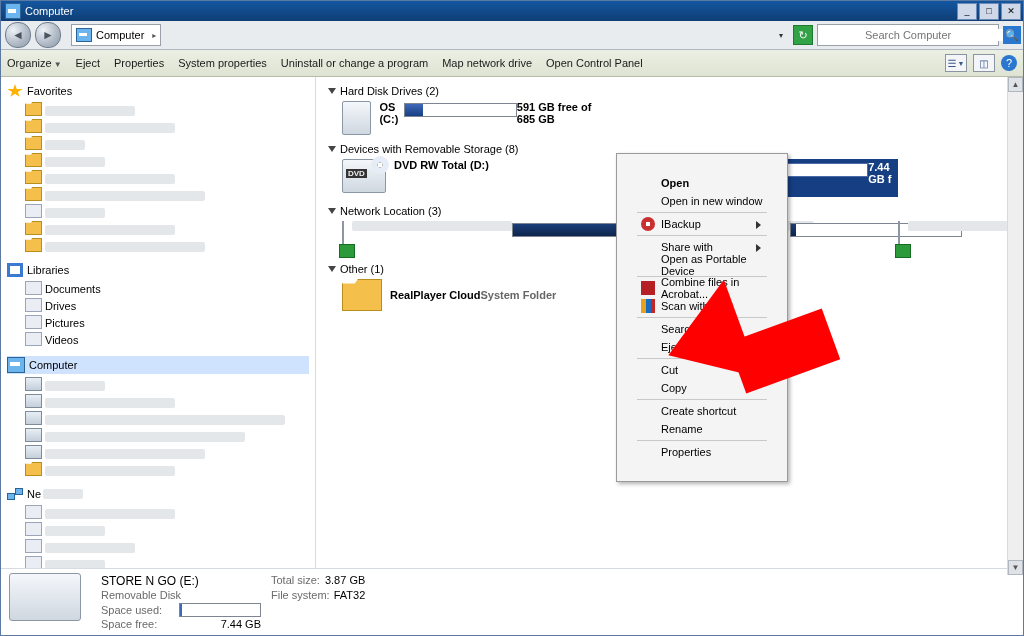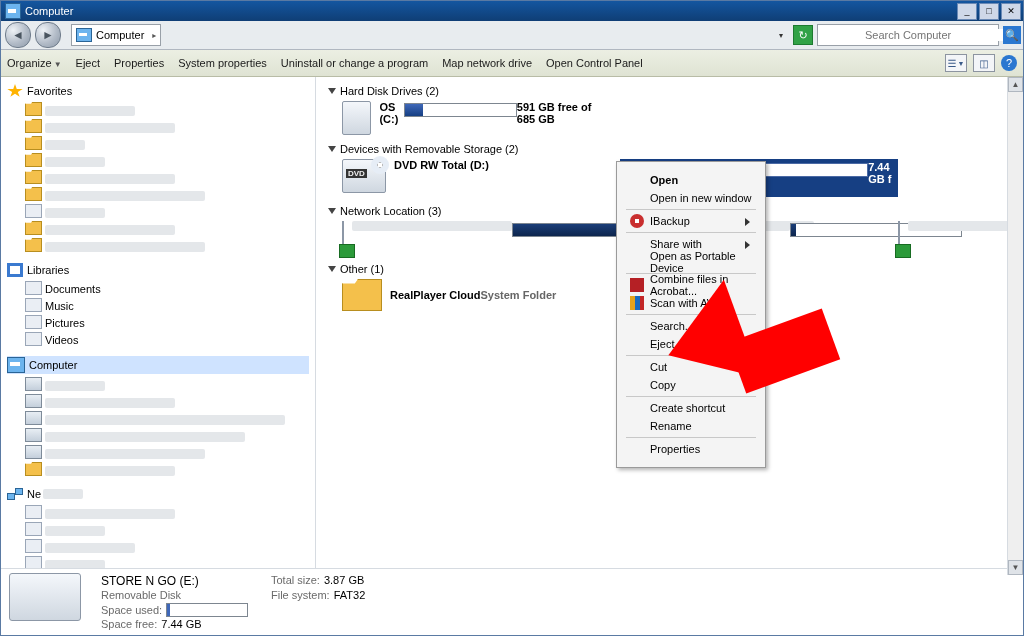--- a/index.html
+++ b/index.html
@@ -71,38 +71,38 @@
   .bar .fill{height:100%;background:linear-gradient(#3f68b9,#163f83);}
   .bar.net .fill{background:linear-gradient(#1b3e78,#0d254d);}
   .selected-drive{background:#163f83;color:#fff;padding:2px 4px;position:relative;}
   .selected-drive .drive-pic{width:42px;height:32px;margin-right:6px;}
   .selected-drive .bar{border-color:#4b6aa5;}
   .folder-item{display:flex;align-items:center;width:250px;margin-left:14px;}
   .big-folder{width:38px;height:30px;background:#f4c04b;border:1px solid #b88e1f;clip-path:polygon(0 14%,32% 14%,40% 0,100% 0,100% 100%,0 100%);margin-right:8px;}
   .net-drive-pic{width:42px;height:32px;background:linear-gradient(#f4f7fb,#cfd7e0);border:1px solid #8c97a6;position:relative;margin-right:8px;}
   .net-drive-pic::after{content:"";position:absolute;left:-4px;bottom:-4px;width:14px;height:12px;background:#2c9a3a;border:1px solid #186b22;}
   
-  .ctx{position:absolute;left:300px;top:84px;width:130px;background:#f4f4f4;border:1px solid #9a9a9a;box-shadow:2px 2px 4px rgba(0,0,0,.3);padding:9px;font-size:11px;z-index:5;}
+  .ctx{position:absolute;left:300px;top:76px;width:130px;background:#f4f4f4;border:1px solid #9a9a9a;box-shadow:2px 2px 4px rgba(0,0,0,.3);padding:20px;font-size:11px;z-index:5;}
   .ctx .row{display:flex;align-items:center;height:18px;padding-left:24px;position:relative;}
   .ctx .row .cic{position:absolute;left:4px;top:2px;width:14px;height:14px;}
   .ctx .row.sub::after{content:"";position:absolute;right:6px;top:6px;width:0;height:0;border-top:4px solid transparent;border-bottom:4px solid transparent;border-left:5px solid #333;}
   .ctx hr{border:0;border-top:1px solid #c8c8c8;margin:2px 0;}
   .cic-red{background:#c92f2f;border-radius:7px;}
   .cic-red::after{content:"";position:absolute;left:5px;top:5px;width:4px;height:4px;background:#fff;}
   .cic-pdf{background:#b52025;}
   .cic-avg{background:linear-gradient(90deg,#e6a21b 0 35%,#1a6abf 35% 68%,#c32626 68%);}
   
   .arrow{position:absolute;left:370px;top:220px;z-index:6;}
   .arrow .shaft{width:100px;height:54px;background:#ff0000;position:absolute;left:48px;top:27px;transform:skewY(0deg) rotate(-20deg);}
   .arrow .head{width:0;height:0;border-top:52px solid transparent;border-bottom:52px solid transparent;border-right:78px solid #ff0000;position:absolute;left:-20px;top:-7px;transform:rotate(-20deg);}
   
   .details{height:58px;border-top:1px solid #d6dbe1;background:#fff;display:flex;padding:4px 8px;}
   .details .thumb{width:70px;height:46px;background:linear-gradient(#f4f7fb,#cfd7e0);border:1px solid #8c97a6;border-radius:3px;margin-right:20px;}
   .details .col{display:flex;flex-direction:column;justify-content:space-around;margin-right:10px;}
-  .details .kv{display:flex;align-items:center;gap:4px;}
+  .details .kv{display:flex;align-items:center;gap:4px;justify-content:space-between;}
   .details .k{color:#6a6a6a;}
   .used-bar{width:80px;height:12px;border:1px solid #7d8690;background:#fff;}
   .used-bar .f{width:3%;height:100%;background:#3f68b9;}
   .t-scrollbar{width:15px;position:absolute;right:0;top:76px;bottom:60px;background:#efefef;border-left:1px solid #d6dbe1;}
   .t-scrollbar .btn{height:15px;background:#dfe3e8;border:1px solid #b0b7c0;display:flex;align-items:center;justify-content:center;font-size:8px;color:#555;box-sizing:border-box;}
   .t-scrollbar .bbot{position:absolute;bottom:0;left:0;right:0;}
 </style>
 </head>
 <body>
 
@@ -196,21 +196,21 @@
       <div class="hdr" style="margin-top:10px;">
           <div class="hdr-ico lib-ico"></div>
           <span>Libraries</span>
         </div>
       <div class="sub">
           <div class="sic gen-ic"></div>
           <span>Documents</span>
         </div>
       <div class="sub">
           <div class="sic gen-ic"></div>
-          <span>Music</span>
+          <span>Drives</span>
         </div>
       <div class="sub">
           <div class="sic gen-ic"></div>
           <span>Pictures</span>
         </div>
       <div class="sub">
           <div class="sic gen-ic"></div>
           <span>Videos</span>
         </div>
 
@@ -283,21 +283,21 @@
                 </div>
               <span>591 GB free of 685 GB</span>
             </div>
           </div>
         </div>
       </div>
 
       <div class="group">
         <div class="group-hdr">
             <div class="tri"></div>
-            <span>Devices with Removable Storage (2)</span>
+            <span>Devices with Removable Storage (8)</span>
           </div>
         <div class="items-row">
           <div class="drive-item">
             <div class="drive-pic dvd"></div>
             <div class="drive-info">
                 <span>DVD RW Total (D:)</span>
               </div>
           </div>
           <div class="drive-item selected-drive" style="width:270px">
             <div style="display:flex;align-items:flex-start;">

